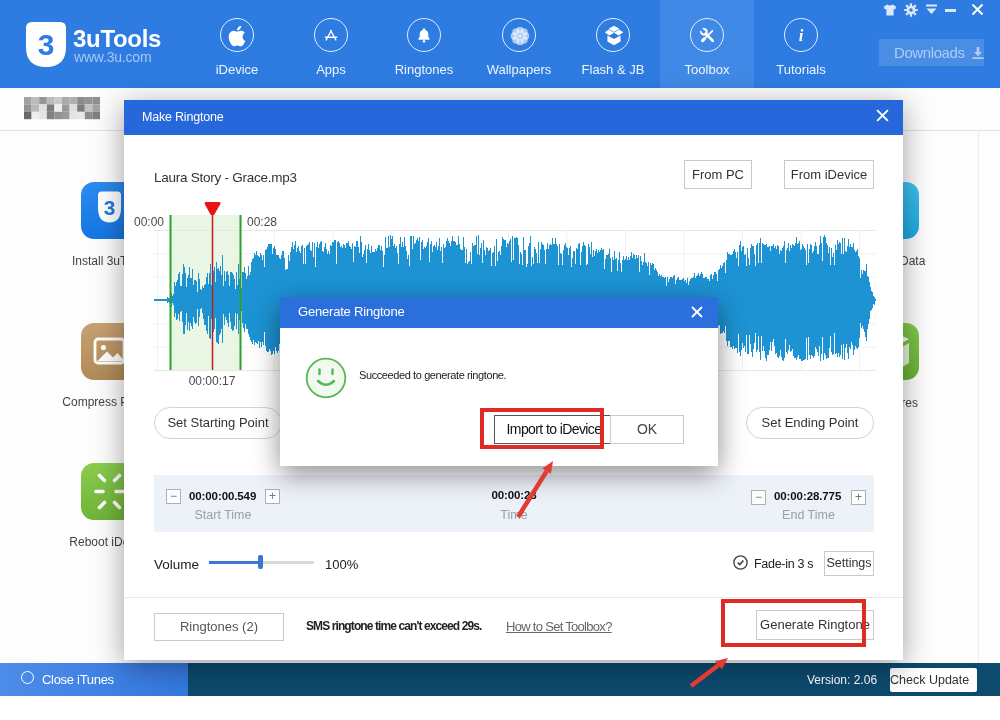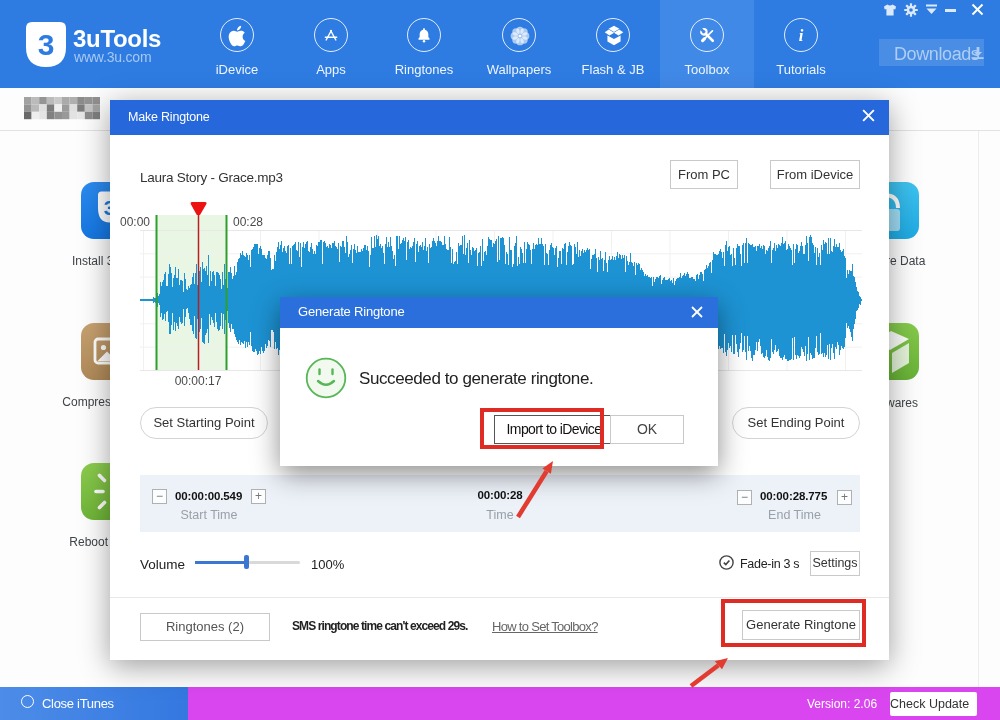--- a/index.html
+++ b/index.html
@@ -17,40 +17,40 @@
 .navitem svg { position:absolute; left:50%; top:25px; margin-left:-10px; }
 
 
 #content { position:absolute; left:0; top:88px; width:1000px; height:600px; background:#fdfdfd; z-index:1; }
 #content .hline { position:absolute; left:0; top:42px; width:1000px; height:1px; background:#e2e2e2; }
 #content .vline { position:absolute; left:978px; top:43px; width:1px; height:556px; background:#ececec; }
 .appicon { position:absolute; width:57px; height:57px; border-radius:13px; overflow:hidden; }
 .applbl { position:absolute; font-size:12px; color:#3f4448; white-space:nowrap; }
 
 
-#dlg { position:absolute; left:110px; top:100px; width:779px; height:560px; background:#fff; box-shadow:0 6px 28px rgba(0,0,0,0.38); z-index:10; }
+#dlg { position:absolute; left:124px; top:100px; width:779px; height:560px; background:#fff; box-shadow:0 6px 28px rgba(0,0,0,0.38); z-index:10; }
 #dlg .tbar { position:absolute; left:0; top:0; width:779px; height:35px; background:#2667db; }
 #dlg .tbar .tt { position:absolute; left:18px; top:0; line-height:34px; font-size:12.5px; letter-spacing:-0.2px; color:#fff; }
 .btn { position:absolute; background:#fff; border:1px solid #c9c9c9; font-size:13px; color:#333; text-align:center; white-space:nowrap; }
 .pill { position:absolute; background:#fff; border:1px solid #d4d4d4; border-radius:16px; font-size:13px; color:#333; text-align:center; line-height:30px; }
 #timebar { position:absolute; left:30px; top:375px; width:720px; height:57px; background:#edf2f9; }
 .pm { position:absolute; width:15px; height:15px; border:1px solid #b0b0b0; background:#fbfdfe; color:#777; font-size:12px; line-height:12px; text-align:center; }
 .tval { position:absolute; font-size:11.5px; font-weight:bold; letter-spacing:-0.1px; color:#111; white-space:nowrap; }
 .tlbl { position:absolute; font-size:12.5px; color:#9aa0a8; text-align:center; }
 .wavelbl { position:absolute; font-size:12px; color:#4a4a4a; white-space:nowrap; z-index:11; }
 
 #gdlg { position:absolute; left:280px; top:297px; width:438px; height:169px; background:#fff; box-shadow:0 8px 26px rgba(0,0,0,0.45); z-index:20; }
 #gdlg .tbar { position:absolute; left:0; top:0; width:438px; height:31px; background:#2a6fdc; }
 #gdlg .tbar .tt { position:absolute; left:18px; top:0; line-height:30px; font-size:13px; letter-spacing:-0.2px; color:#fff; }
 
 .redrect { position:absolute; border:4px solid #de2b23; z-index:30; }
 #anno { position:absolute; left:0; top:0; width:1000px; height:720px; z-index:31; pointer-events:none; }
 
 
-#bbar { position:absolute; left:0; top:687px; width:1000px; height:33px; background:#d946ef; z-index:3; }
+#bbar { position:absolute; left:0; top:663px; width:1000px; height:33px; background:#0c4a6e; z-index:3; }
 #bbar .lseg { position:absolute; left:0; top:0; width:188px; height:33px; background:linear-gradient(90deg,#4d8ce8,#3478e0); }
 </style>
 </head>
 <body>
 <div id="app">
 
   <div id="content">
     <div class="hline"></div>
     <div class="vline"></div>
     <svg class="abs" style="left:24px;top:9px" width="76" height="23" viewBox="0 0 76 23">
@@ -247,21 +247,21 @@
       </svg>
     <div class="abs" style="left:945px;top:9px;width:11px;height:2.5px;background:#dce9fa"></div>
     <svg class="abs" style="left:971px;top:3px" width="13" height="13" viewBox="0 0 13 13">
         <g stroke="#fff" stroke-width="2">
           <path d="M1.5 1.5 L11.5 11.5"></path>
           <path d="M11.5 1.5 L1.5 11.5"></path>
         </g>
       </svg>
 
     <div class="abs" style="left:879px;top:39px;width:105px;height:27px;background:rgba(255,255,255,0.13)">
-      <div class="abs" style="left:15px;top:5px;font-size:18px;color:#aecdf4;letter-spacing:-0.4px">Downloads</div>
+      <div class="abs" style="left:15px;top:5px;font-size:15px;color:#aecdf4;letter-spacing:-0.4px">Downloads</div>
       <svg class="abs" style="left:92px;top:7px" width="14" height="14" viewBox="0 0 14 14">
           <g fill="#aecdf4">
             <path d="M5.6 1 h2.8 v5 h2.6 L7 10.2 3 6 h2.6 z"></path>
             <rect x="1.4" y="11.2" width="11.2" height="1.8"></rect>
           </g>
         </svg>
     </div>
   </div>
 
   <div id="dlg">
@@ -358,21 +358,21 @@
         </svg>
     </div>
     <svg class="abs" style="left:25px;top:60px" width="42" height="42" viewBox="0 0 42 42">
       <circle cx="21" cy="21" r="19.3" fill="#f2faf0" stroke="#57b757" stroke-width="1.8"></circle>
       <g stroke="#57b757" stroke-width="2.4" stroke-linecap="round" fill="none">
           <path d="M14.5 12.5 V17"></path>
           <path d="M27.5 12.5 V17"></path>
           <path d="M13 24 Q21 31.5 29 24"></path>
         </g>
     </svg>
-    <div class="abs" style="left:79px;top:72px;font-size:17px;letter-spacing:-0.4px;color:#222">Succeeded to generate ringtone.</div>
+    <div class="abs" style="left:79px;top:72px;font-size:11px;letter-spacing:-0.4px;color:#222">Succeeded to generate ringtone.</div>
     <div class="btn" style="left:214px;top:118px;width:120px;height:29px;line-height:26px;border:1.5px solid #555;font-size:14px;letter-spacing:-0.6px;color:#111">Import to iDevice</div>
     <div class="btn" style="left:330px;top:118px;width:74px;height:29px;line-height:27px;font-size:14px;color:#444">OK</div>
   </div>
 
   <div class="redrect" style="left:480px;top:408px;width:124px;height:41px"></div>
   <div class="redrect" style="left:721px;top:599px;width:145px;height:48px"></div>
 
   <svg id="anno">
     <line x1="518" y1="517" x2="546.6" y2="471.2" stroke="#e23b30" stroke-width="4.5"></line>
     <polygon points="553,461 550.9,473.8 542.4,468.5" fill="#e23b30"></polygon>

